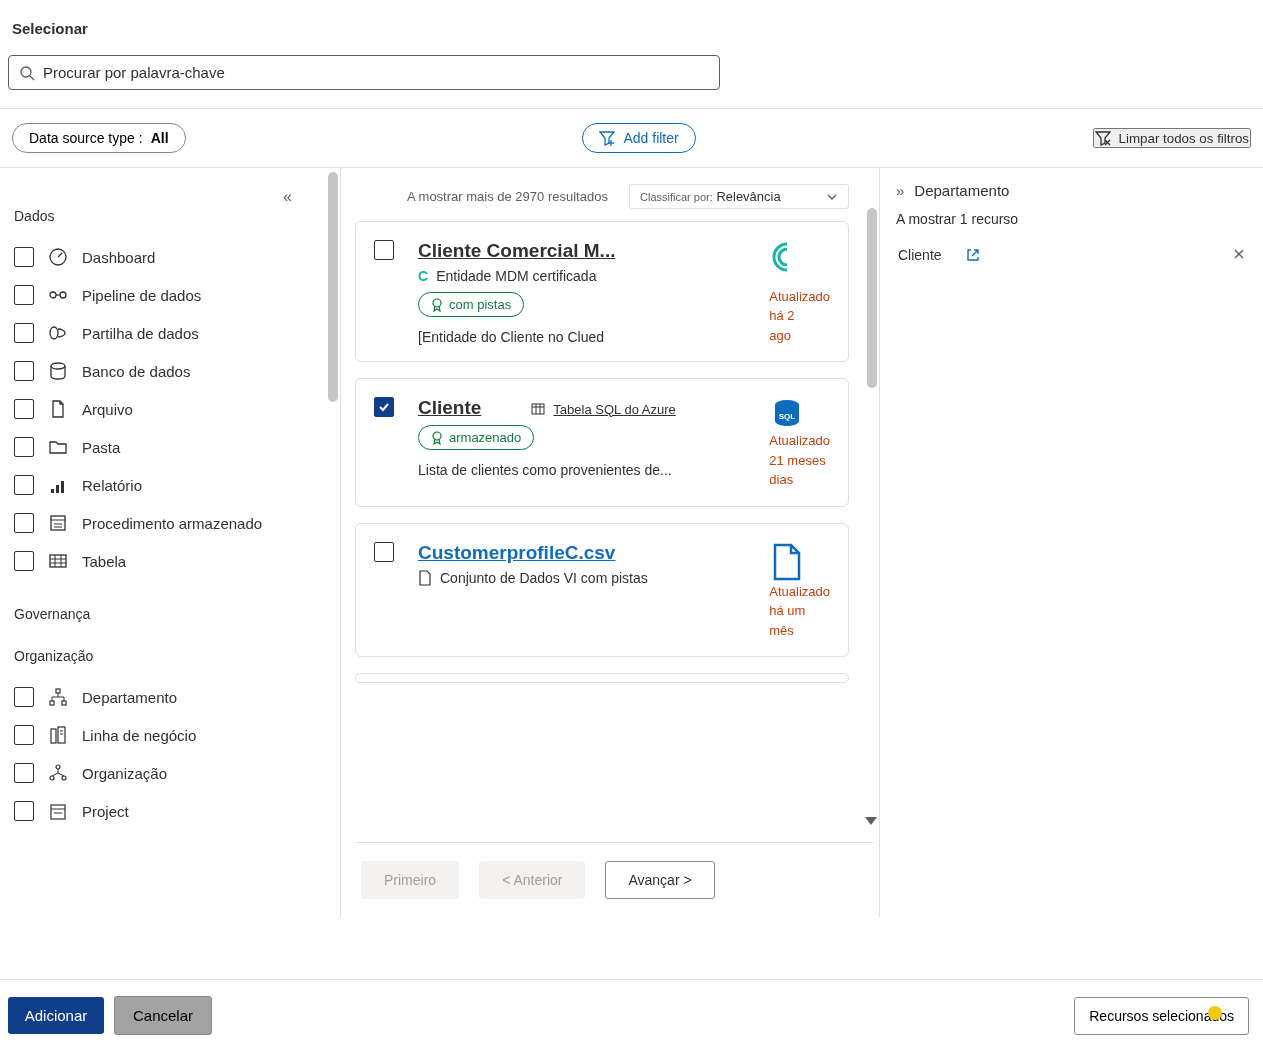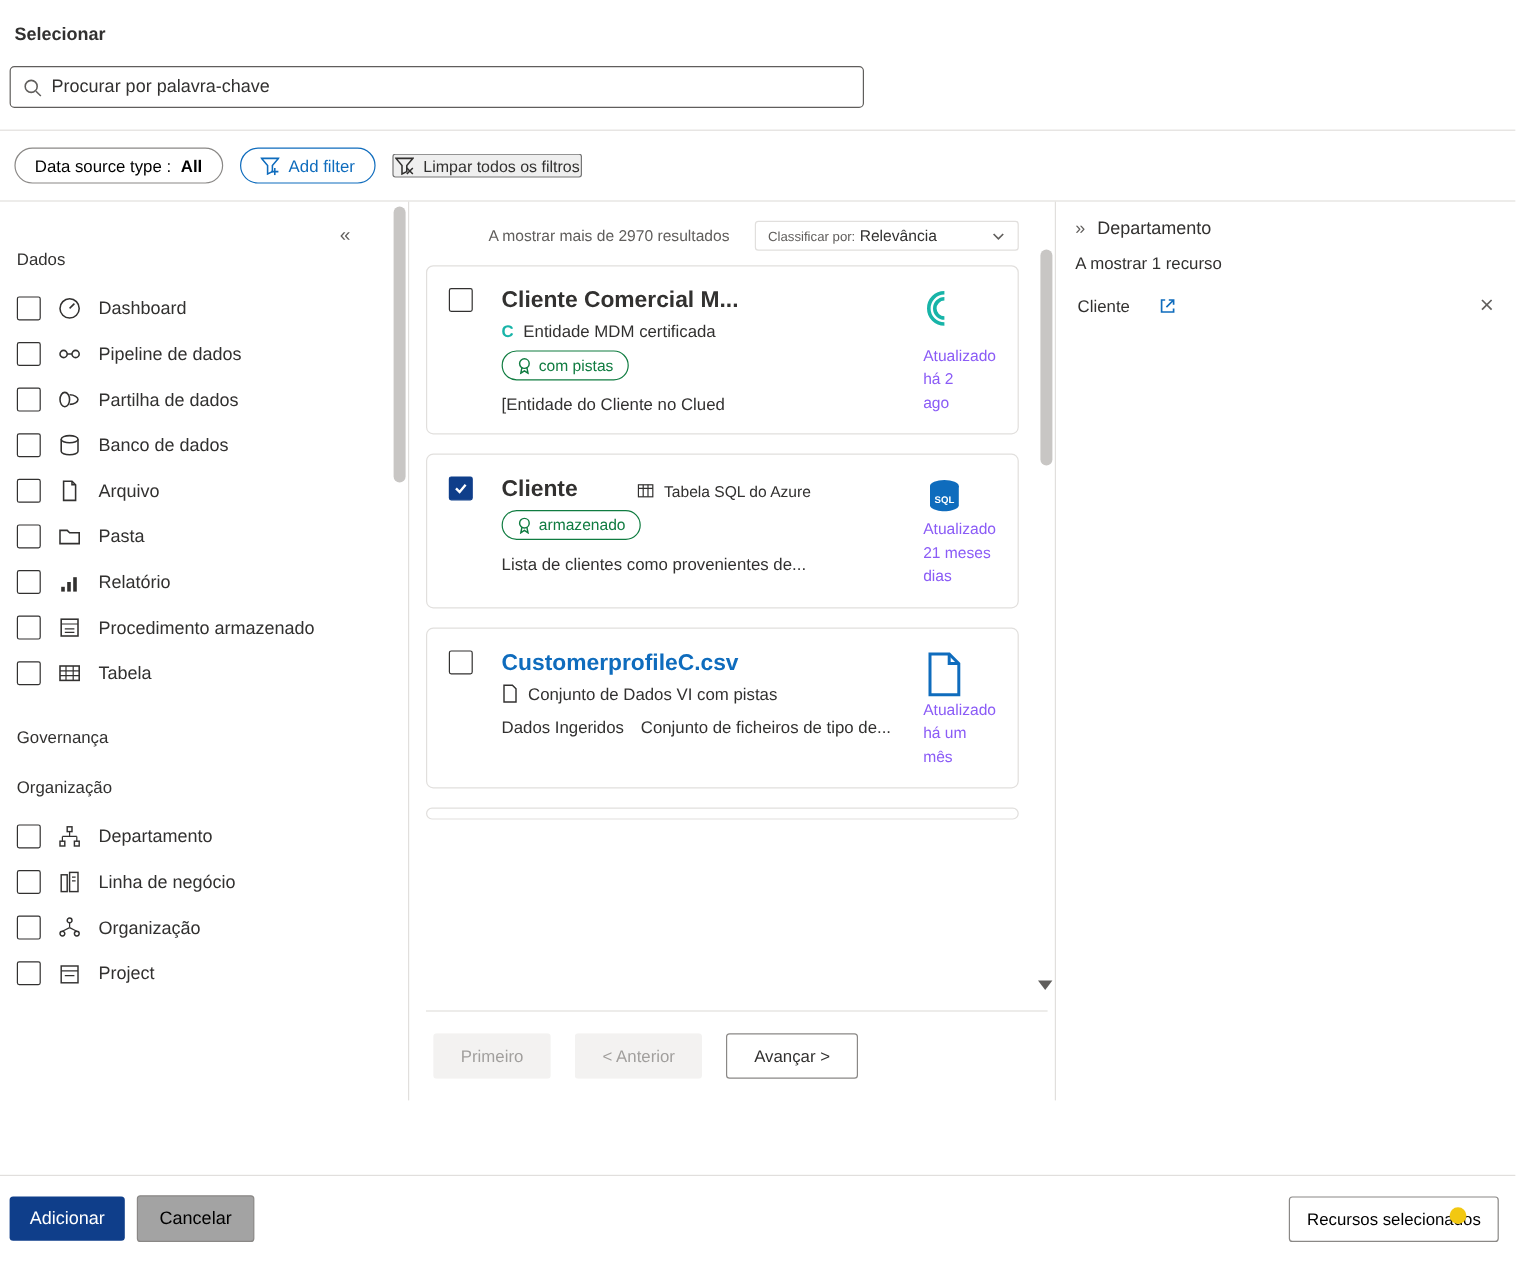--- a/index.html
+++ b/index.html
@@ -22,21 +22,21 @@
     display: flex; align-items: center;
     padding: 8px 10px; gap: 8px;
   }
   .search-big input {
     border: none; outline: none; font-size: 15px; flex: 1; color: #323130;
     background: transparent;
   }
   .search-big input::placeholder { color: #323130; }
   .divider-h { border-top: 1px solid #e1dfdd; }
   .filter-bar {
-    display: flex; align-items: center; gap: 14px; padding: 14px 12px;
+    display: flex; align-items: center; gap: 14px; padding: 14px 12px; justify-content: space-between;
   }
   .pill {
     border: 1px solid #8a8886; border-radius: 999px;
     padding: 6px 16px; display: inline-flex; align-items: center; gap: 8px;
     font-size: 14px; background: #fff; cursor: pointer;
   }
   .pill.data-source { font-size:14px; }
   .pill.data-source .bold { font-weight: 600; }
   .pill.add-filter { color: #0f6cbd; border-color: #0f6cbd; }
   .link-btn { display: inline-flex; align-items: center; gap: 8px; color: #323130; cursor: pointer; }
@@ -108,31 +108,31 @@
     padding:4px 10px; border-radius:3px; cursor:pointer;
     width: 220px; justify-content:space-between;
   }
   .sort-dd .lbl { font-size:11px; color:#605e5c; }
   .sort-dd .val { font-size:13px; color:#323130; }
   .card {
     border:1px solid #e1dfdd; border-radius:6px;
     padding: 18px 18px 16px 18px; margin: 0 24px 16px 0;
     display:grid; grid-template-columns: 32px 1fr 60px; gap: 12px;
   }
-  .card-title { font-size: 19px; font-weight:600; margin-bottom:6px; display:flex; align-items:center; gap:10px;}
+  .card-title { font-size: 19px; font-weight:600; margin-bottom:6px; display:flex; align-items:center; gap:10px;text-decoration:underline;}
   .card-title.link { color:#0f6cbd; }
   .card-sub { display:flex; align-items:center; gap:8px; font-size:14px; color:#323130; margin-bottom:8px; }
   .badge {
     display:inline-flex; align-items:center; gap:6px;
     border:1px solid #107c41; color:#107c41; border-radius:999px;
     padding:4px 12px; font-size:13px;
   }
   .card-desc { font-size:14px; color:#323130; margin-top:12px; display:flex; gap:14px;}
   .card-icon { align-self:flex-start; }
-  .card-meta { font-size:13px; color:#8b5cf6; line-height:1.5; align-self:flex-end; }
+  .card-meta { font-size:13px; color:#c2410c; line-height:1.5; align-self:flex-end; }
   .type-line { font-size:13px; display:flex;align-items:center;gap:8px; margin-top:2px;}
   .pager {
     border-top:1px solid #e1dfdd; margin-top:auto;
     display:flex; gap:20px; padding:18px 6px 6px 6px;
   }
   .page-btn {
     border:1px solid transparent; background:#f3f2f1; color:#a19f9d;
     padding:10px 22px; border-radius:3px; font-size:14px;
   }
   .page-btn.next { background:#fff; border:1px solid #8a8886; color:#323130; cursor:pointer; }
@@ -480,24 +480,20 @@
       <div>
         <div class="card-title link">CustomerprofileC.csv</div>
         <div class="card-sub">
           <span class="icon">
               <svg width="14" height="16" viewBox="0 0 14 16">
                 <path d="M2 1h7l3 3v11H2V1z" stroke="#323130" stroke-width="1.2" fill="none"></path>
               </svg>
             </span>
           <span>Conjunto de Dados VI com pistas</span>
         </div>
-        <div class="card-desc">
-          <span>Dados Ingeridos</span>
-          <span>Conjunto de ficheiros de tipo de...</span>
-        </div>
       </div>
       <div style="display:flex;flex-direction:column;align-items:flex-end;justify-content:space-between;">
         <span class="card-icon icon">
           <svg width="34" height="40" viewBox="0 0 34 40">
               <path d="M5 3h16l8 8v26H5V3z" stroke="#0f6cbd" stroke-width="2.5" fill="none"></path>
               <path d="M21 3v8h8" stroke="#0f6cbd" stroke-width="2.5" fill="none"></path>
             </svg>
         </span>
         <div class="card-meta">
           <div>Atualizado</div>

